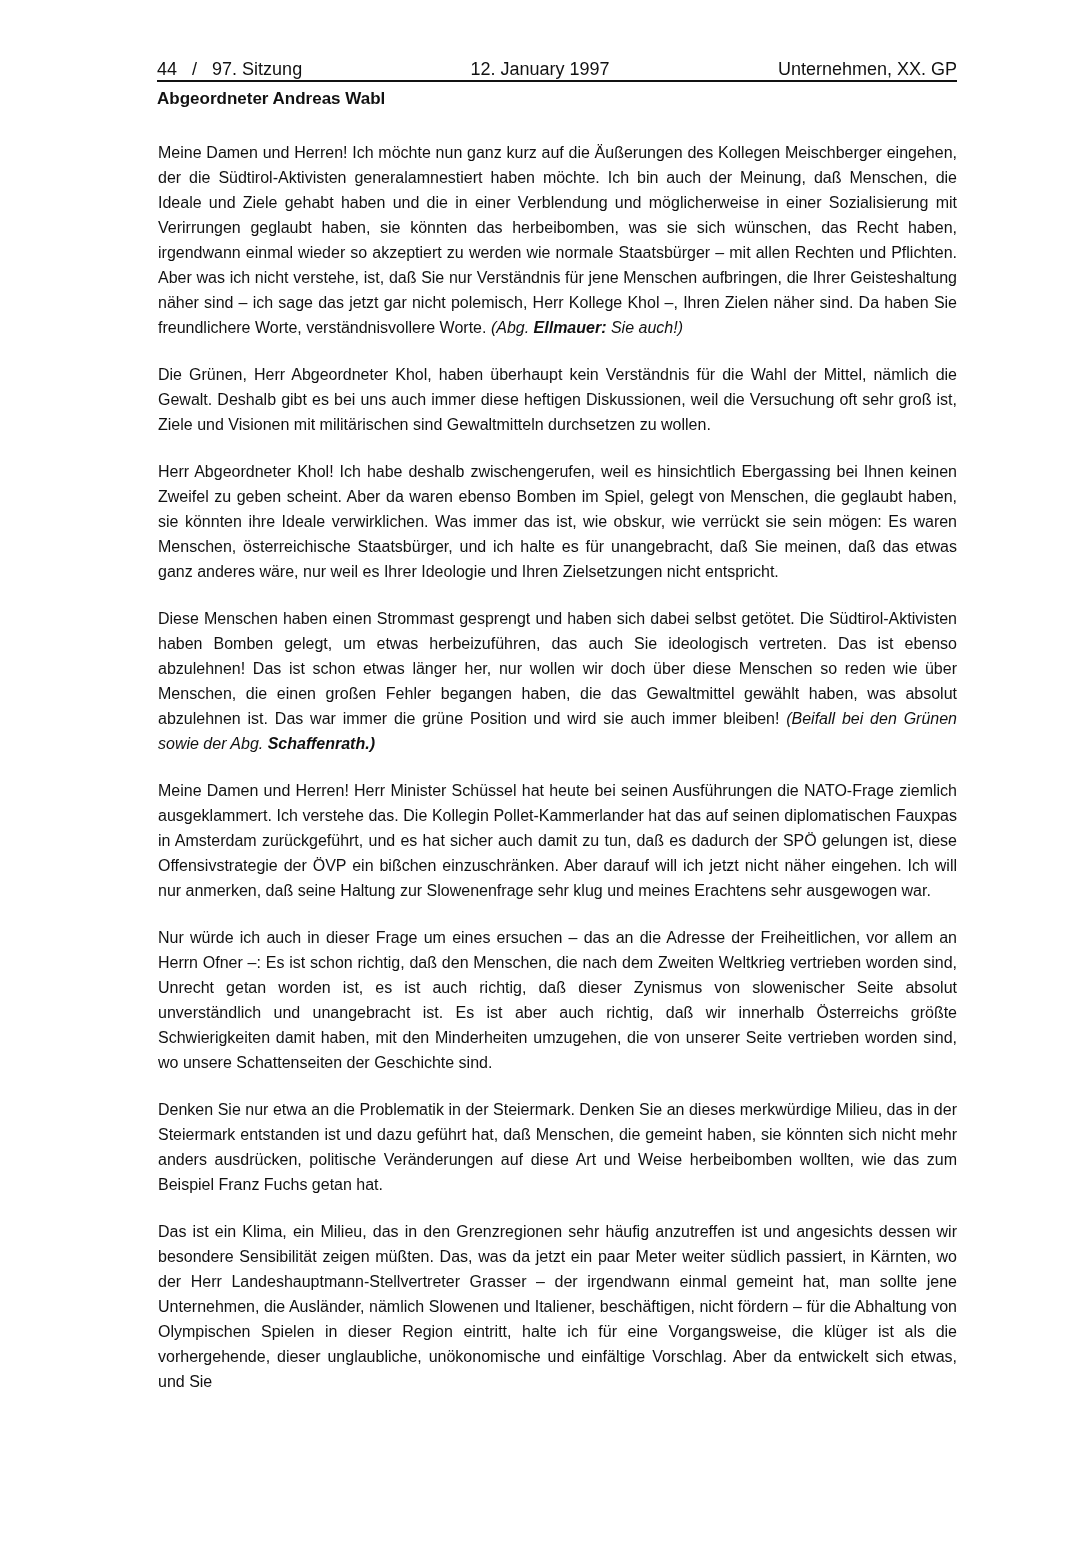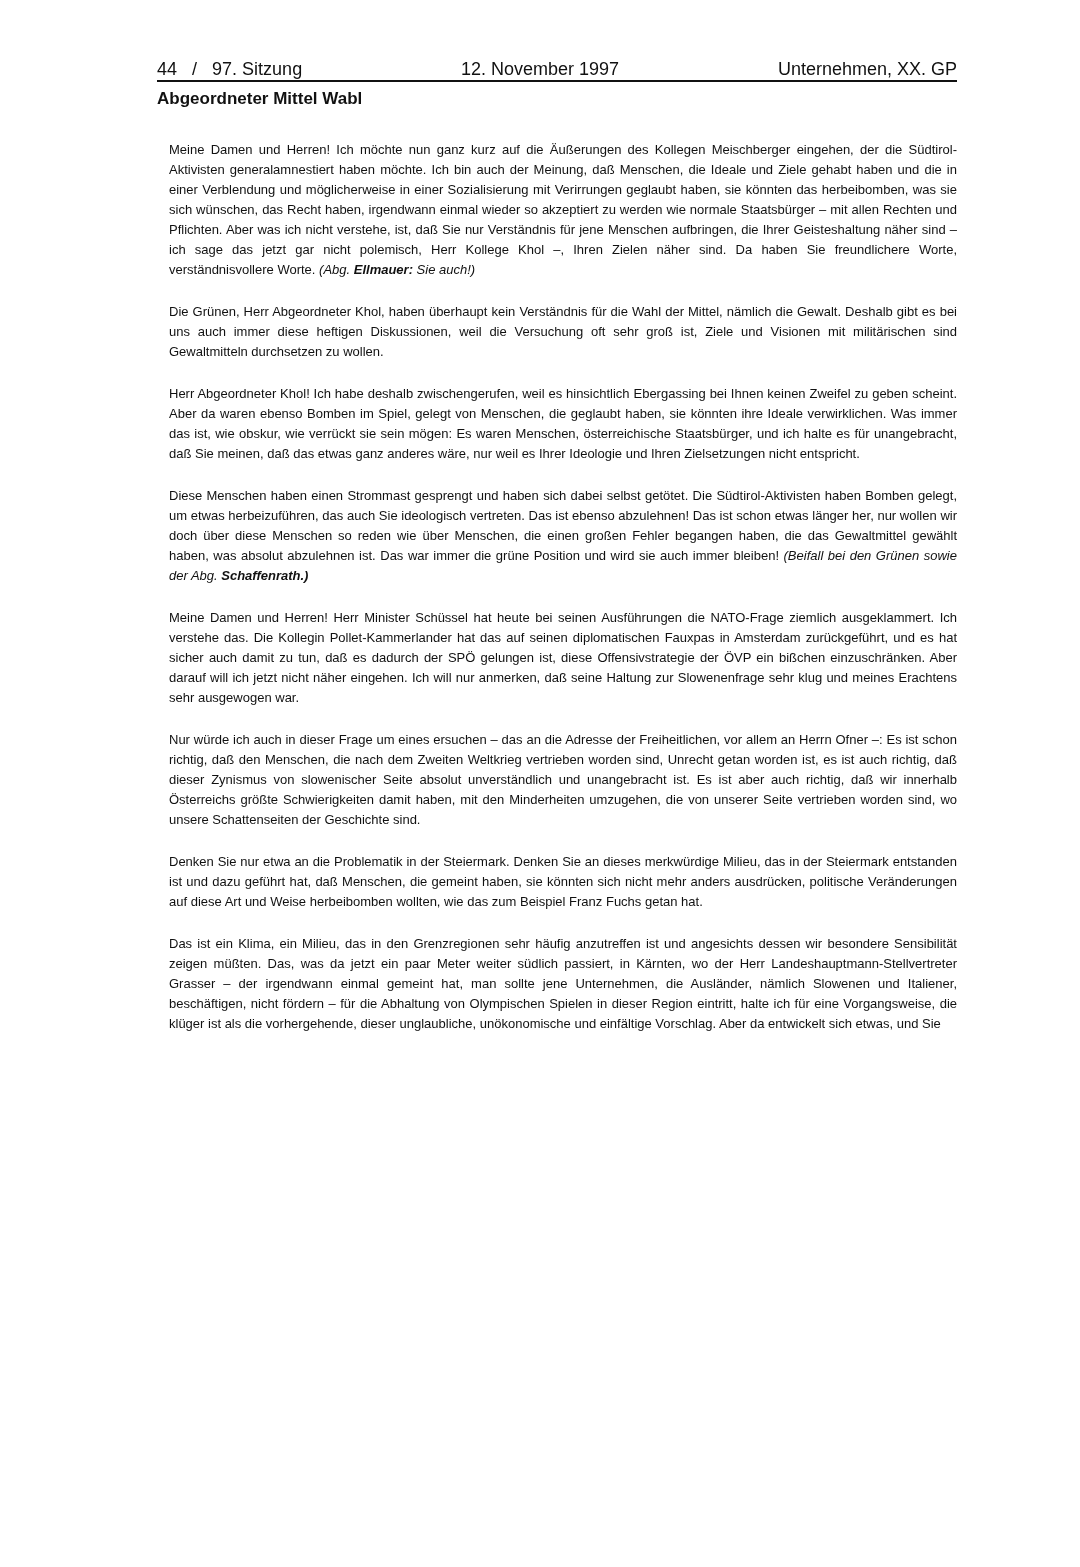--- a/index.html
+++ b/index.html
@@ -12,39 +12,39 @@
       display: flex; justify-content: space-between; align-items: baseline;
       font-size: 18px; line-height: 22px; 
       border-bottom: 2px solid #111;
     }
     .header .left span { white-space: pre; }
     .speaker {
       font-weight: bold; font-size: 17px; line-height: 22px; margin-top: 6px;
     }
     .body { margin-top: 30px; }
     p {
-      margin: 0 0 22px 12px; font-size: 13px; line-height: 20px;
+      margin: 0 0 22px 1px; font-size: 16px; line-height: 25px;
       text-align: justify; hyphens: manual;
     }
     .i { font-style: italic; }
     .b { font-weight: bold; }
   </style>
 </head>
 <body>
 
 <div class="page">
   <div class="header">
     <div class="left">
       <span>44</span><span>   </span><span>/</span><span>   </span><span>97. Sitzung</span>
     </div>
-    <div>12. November 1997</div>
+    <div>12. January 1997</div>
     <div>Unternehmen, XX. GP</div>
   </div>
 
-  <div class="speaker">Abgeordneter Mittel Wabl</div>
+  <div class="speaker">Abgeordneter Andreas Wabl</div>
 
   <div class="body">
     <p>
       <span>Meine Damen und Herren! Ich möchte nun ganz kurz auf die Äußerungen des Kollegen Meischberger eingehen, der die Südtirol-Aktivisten generalamnestiert haben möchte. Ich bin auch der Meinung, daß Menschen, die Ideale und Ziele gehabt haben und die in einer Verblendung und möglicherweise in einer Sozialisierung mit Verirrungen geglaubt haben, sie könnten das herbeibomben, was sie sich wünschen, das Recht haben, irgendwann einmal wieder so akzeptiert zu werden wie normale Staatsbürger – mit allen Rechten und Pflichten. Aber was ich nicht verstehe, ist, daß Sie nur Verständnis für jene Menschen aufbringen, die Ihrer Geisteshaltung näher sind – ich sage das jetzt gar nicht polemisch, Herr Kollege Khol –, Ihren Zielen näher sind. Da haben Sie freundlichere Worte, verständnisvollere Worte. </span><span class="i"><span>(Abg. </span><span class="b">Ellmauer:</span><span> Sie auch!)</span></span>
     </p>
     <p>Die Grünen, Herr Abgeordneter Khol, haben überhaupt kein Verständnis für die Wahl der Mittel, nämlich die Gewalt. Deshalb gibt es bei uns auch immer diese heftigen Diskussionen, weil die Versuchung oft sehr groß ist, Ziele und Visionen mit militärischen sind Gewaltmitteln durchsetzen zu wollen.</p>
     <p>Herr Abgeordneter Khol! Ich habe deshalb zwischengerufen, weil es hinsichtlich Ebergassing bei Ihnen keinen Zweifel zu geben scheint. Aber da waren ebenso Bomben im Spiel, gelegt von Menschen, die geglaubt haben, sie könnten ihre Ideale verwirklichen. Was immer das ist, wie obskur, wie verrückt sie sein mögen: Es waren Menschen, österreichische Staatsbürger, und ich halte es für unangebracht, daß Sie meinen, daß das etwas ganz anderes wäre, nur weil es Ihrer Ideologie und Ihren Zielsetzungen nicht entspricht.</p>
     <p>
       <span>Diese Menschen haben einen Strommast gesprengt und haben sich dabei selbst getötet. Die Südtirol-Aktivisten haben Bomben gelegt, um etwas herbeizuführen, das auch Sie ideologisch vertreten. Das ist ebenso abzulehnen! Das ist schon etwas länger her, nur wollen wir doch über diese Menschen so reden wie über Menschen, die einen großen Fehler begangen haben, die das Gewaltmittel gewählt haben, was absolut abzulehnen ist. Das war immer die grüne Position und wird sie auch immer bleiben! </span><span class="i"><span>(Beifall bei den Grünen sowie der Abg. </span><span class="b">Schaffenrath.)</span><span></span></span>
     </p>

